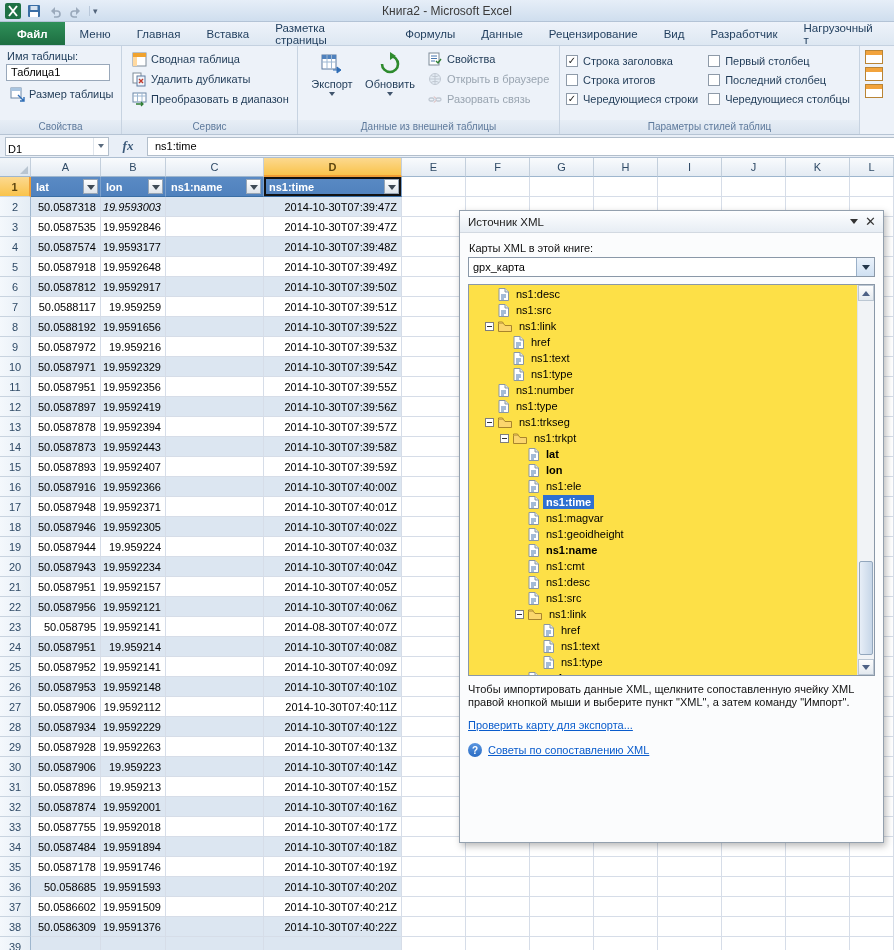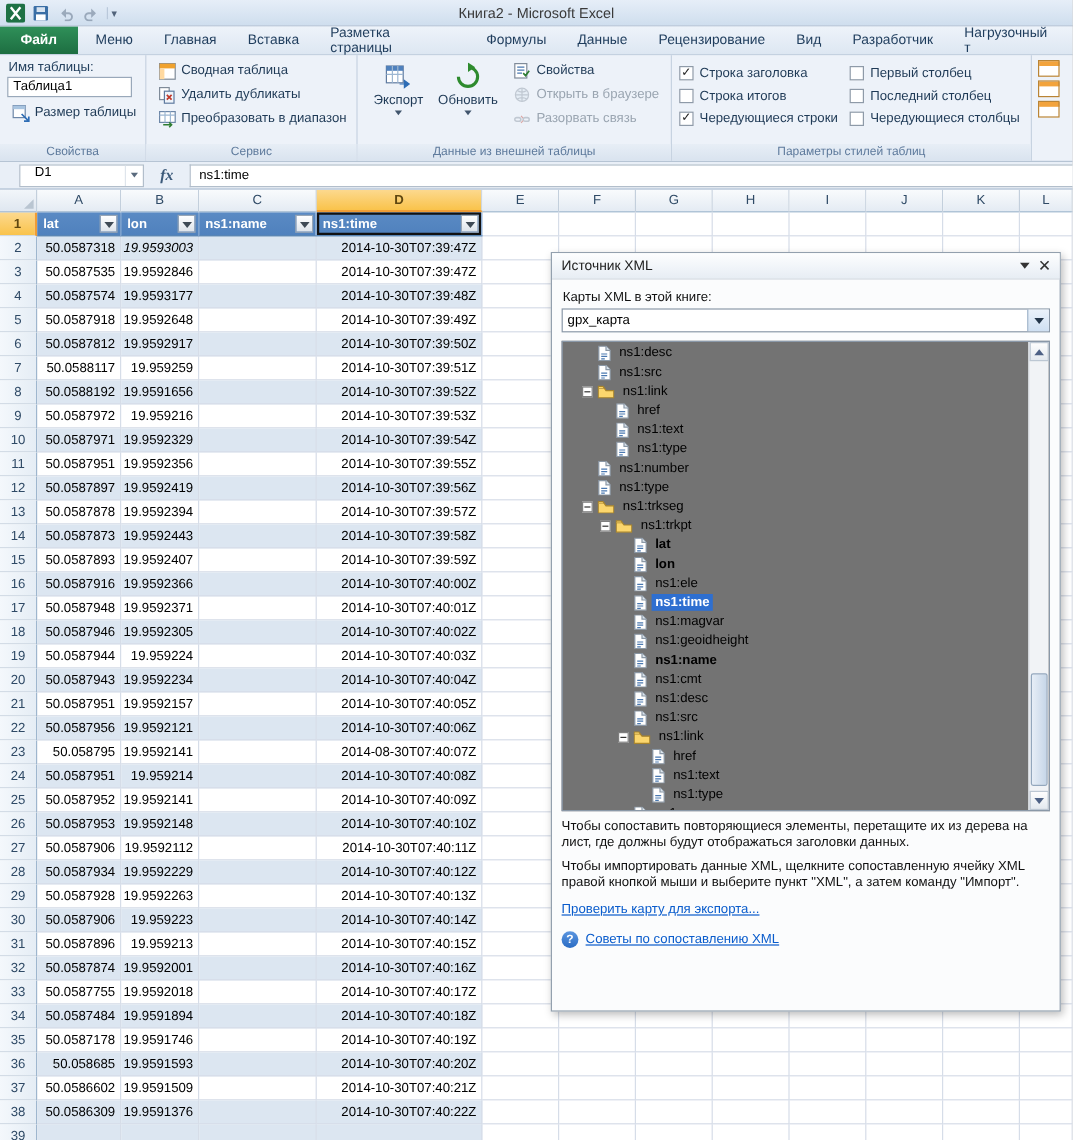--- a/index.html
+++ b/index.html
@@ -45,22 +45,22 @@
   .cbrow{display:flex;align-items:center;gap:5px;height:19px;font-size:11px;color:#1f3a56;white-space:nowrap;cursor:default}
   .cb{width:12px;height:12px;background:#fff;border:1px solid #8e9aa8;display:inline-flex;align-items:center;justify-content:center;flex:none}
   .cb.on::after{content:"\2713";font-size:10px;color:#222;line-height:1}
   .gallery{width:27px;border-right:none;align-items:center;gap:3px;padding-top:4px}
   .mini-table{width:18px;height:14px;border:1px solid #b98435;background:
      linear-gradient(#f2a33c,#f2a33c) 0 0/18px 4px no-repeat,#fff}
 
   
   .fbar{position:absolute;top:135px;left:0;right:0;height:23px;background:#e9eff7;
     border-bottom:1px solid #aebfd2;display:flex;align-items:center;z-index:27}
-  .namebox{width:104px;height:19px;margin-left:16px;background:#fff;border:1px solid #b2becb;
-    display:flex;align-items:flex-start;font-size:11px;padding-left:12px}
+  .namebox{width:104px;height:19px;margin-left:5px;background:#fff;border:1px solid #b2becb;
+    display:flex;align-items:flex-end;font-size:11px;padding-left:2px}
   .nb-caret{margin-left:auto;width:15px;align-self:stretch;border-left:1px solid #dfe5ec;
     display:flex;align-items:center;justify-content:center}
   .nb-caret::after{content:"";border:3px solid transparent;border-top:4px solid #5a6b7e;margin-top:3px}
   .fx{width:38px;text-align:center;font-family:"Liberation Serif",serif;font-style:italic;font-weight:bold;
     font-size:13px;color:#3c5a7a;cursor:default}
   .ffield{flex:1;height:19px;background:#fff;border:1px solid #b2becb;border-right:none;
     display:flex;align-items:center;padding-left:7px;font-size:11px}
 
   
   .grid{position:absolute;top:158px;left:0;right:0;bottom:0;overflow:hidden;background:#fff;z-index:1}
@@ -94,21 +94,21 @@
   .ptbtn{width:17px;height:17px;display:flex;align-items:center;justify-content:center;color:#333;cursor:default}
   .ptbtn.menu::after{content:"";border:4px solid transparent;border-top:5px solid #333;margin-top:4px}
   .ptbtn.close{font-size:13px;line-height:1}
   .pane-body{padding:8px 8px 6px 8px}
   .maps-lbl{margin:1px 0 3px 1px;color:#111}
   .combo{height:20px;border:1px solid #8a98a8;background:#fff;display:flex;align-items:stretch}
   .combo-text{flex:1;display:flex;align-items:center;padding-left:4px}
   .combo-btn{width:18px;background:linear-gradient(#eaf2fb,#cfe0f2);border-left:1px solid #9ab0c8;
     display:flex;align-items:center;justify-content:center}
   .combo-btn::after{content:"";border:4px solid transparent;border-top:5px solid #23364a;margin-top:5px}
-  .treebox{margin-top:7px;height:392px;border:1px solid #8a98a8;background:#737373;position:relative;overflow:hidden}
+  .treebox{margin-top:7px;height:392px;border:1px solid #8a98a8;background:#fde047;position:relative;overflow:hidden}
   .tree{position:absolute;left:0;top:1px;right:17px;bottom:0;overflow:hidden}
   .titem{height:16px;display:flex;align-items:center;white-space:nowrap;cursor:default}
   .titem.bold .lbl{font-weight:bold}
   .titem .lbl{padding:1px 3px;margin-left:4px}
   .titem.sel .lbl{background:#2e6fd0;color:#fff}
   .toggle{width:9px;height:9px;border:1px solid #7e7e7e;background:#fff;display:inline-flex;
     align-items:center;justify-content:center;margin-right:4px;flex:none}
   .toggle::after{content:"";width:5px;height:1px;background:#333}
   .ticon{display:inline-flex;flex:none}
   .vsb{position:absolute;right:0;top:0;bottom:0;width:17px;background:#f1f3f6;border-left:1px solid #e0e4e9}
@@ -1224,21 +1224,20 @@
               </span>
               <span class="lbl">ns1:sym</span>
             </div>
           </div>
         <div class="vsb">
           <span class="sbbtn up"></span>
           <span class="sbbtn down"></span>
           <span class="thumb"></span>
         </div>
       </div>
-      <div class="help">Чтобы сопоставить повторяющиеся элементы, перетащите их из дерева на лист, где должны будут отображаться заголовки данных.</div>
       <div class="help">Чтобы импортировать данные XML, щелкните сопоставленную ячейку XML правой кнопкой мыши и выберите пункт "XML", а затем команду "Импорт".</div>
       <div class="plink">Проверить карту для экспорта...</div>
       <div class="tips">
         <span class="helpdot">?</span>
         <span class="txt">Советы по сопоставлению XML</span>
       </div>
     </div>
   </div>
 
 </div>

